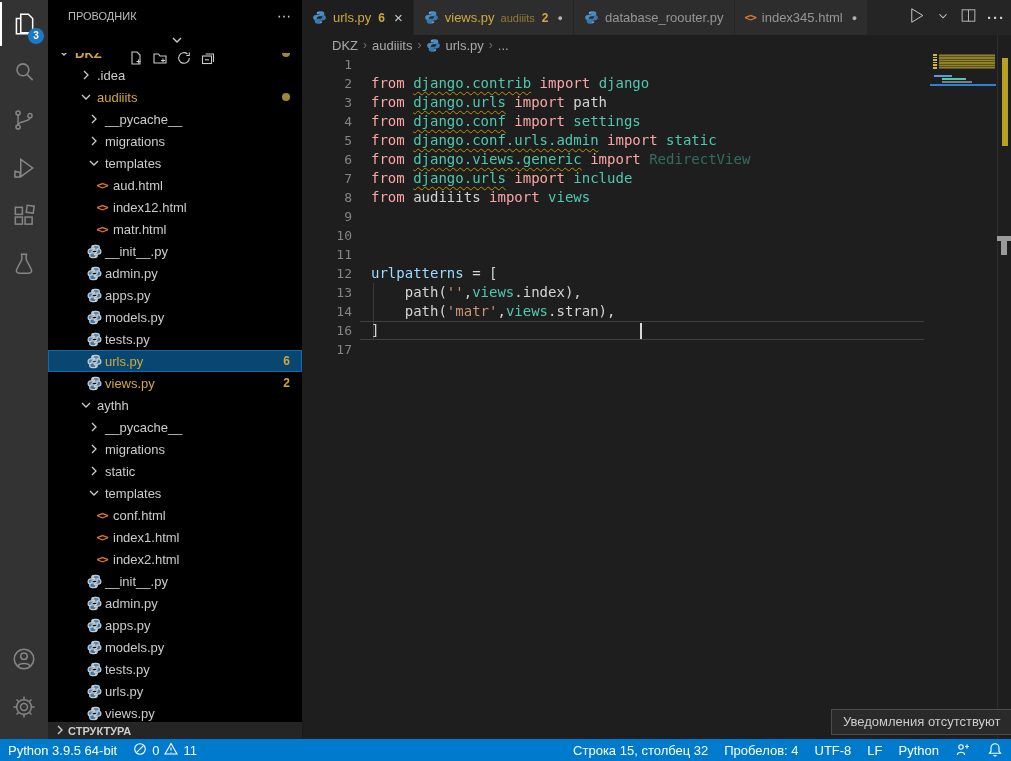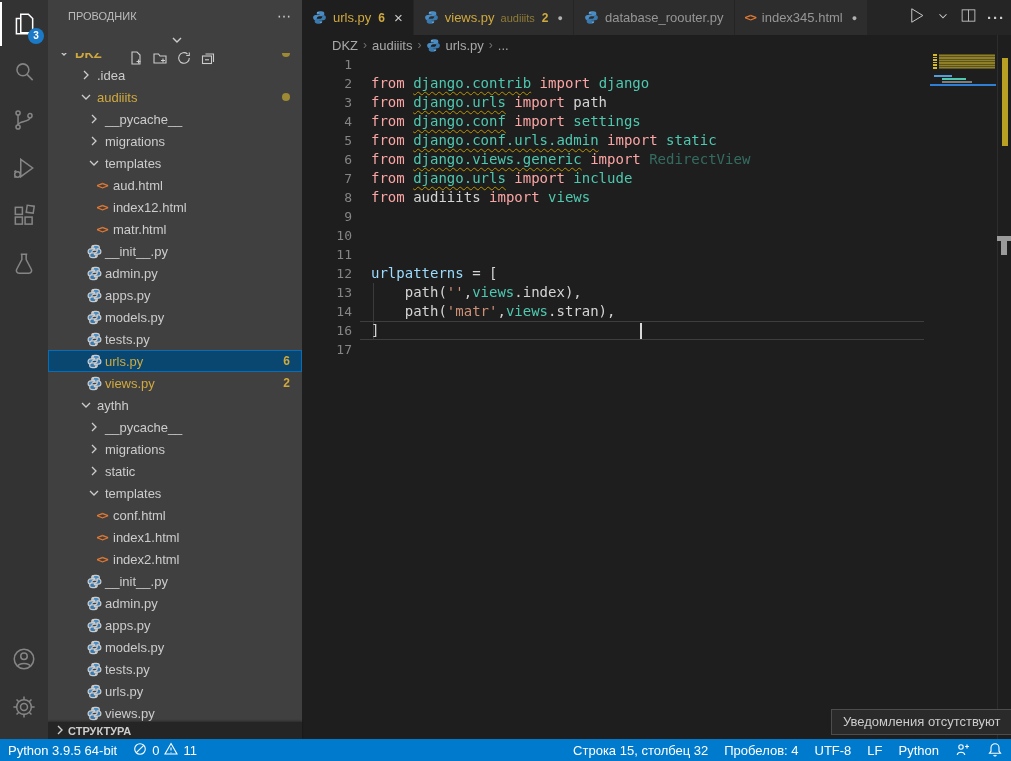--- a/index.html
+++ b/index.html
@@ -11,21 +11,21 @@
   .activitybar { position:absolute; left:0; top:0; width:48px; height:739px; background:#333333; z-index:5; }
   .ab-item { position:relative; width:48px; height:48px; display:flex; align-items:center; justify-content:center; cursor:pointer; }
   .ab-item svg { stroke:#858585; fill:none; stroke-width:1.4; }
   .ab-item.active svg { stroke:#ffffff; }
   .ab-item.active::before { content:""; position:absolute; left:0; top:2px; bottom:2px; width:2px; background:#ffffff; }
   .ab-badge { position:absolute; right:4px; bottom:4px; min-width:16px; height:16px; border-radius:9px;
     background:#1a7ac7; color:#fff; font-size:10px; line-height:16px; text-align:center; font-weight:bold; }
   .ab-bottom { position:absolute; bottom:8px; left:0; width:48px; }
 
   
-  .sidebar { position:absolute; left:48px; top:0; width:254px; height:739px; background:#404040; z-index:4; color:#cccccc; }
+  .sidebar { position:absolute; left:48px; top:0; width:254px; height:739px; background:#000000; z-index:4; color:#cccccc; }
   .sb-title { height:32px; display:flex; align-items:center; padding:0 10px 0 20px; font-size:11px; color:#bbbbbb; }
   .sb-title .grow { flex:1; }
   .sb-menu { color:#cccccc; font-size:14px; letter-spacing:1px; cursor:pointer; }
   .sb-section { height:21px; display:flex; align-items:center; font-size:11px; font-weight:bold; color:#cccccc; padding-left:4px;flex-direction:column; }
   .sb-section .lbl { margin-left:2px; white-space:nowrap; overflow:hidden; }
   .sb-section .grow { flex:1; }
   .sb-actions { display:flex; gap:8px; padding-right:10px; }
   .sb-actions svg { stroke:#cccccc; fill:none; stroke-width:1.1; cursor:pointer; }
   .chev svg { stroke:#cccccc; fill:none; stroke-width:1.4; }
 

